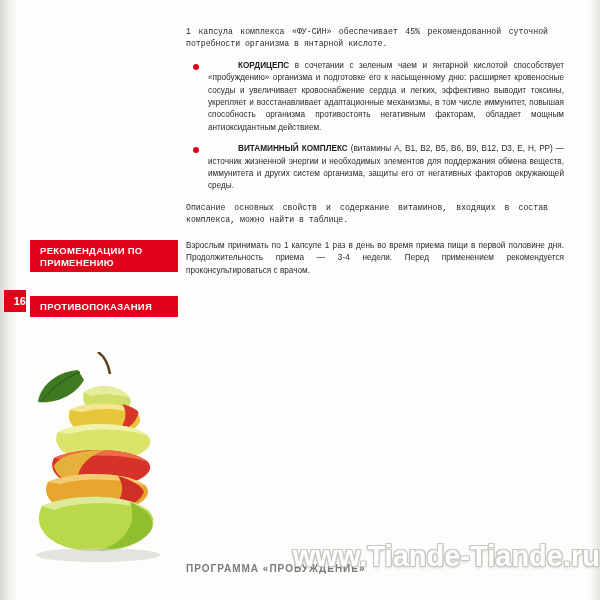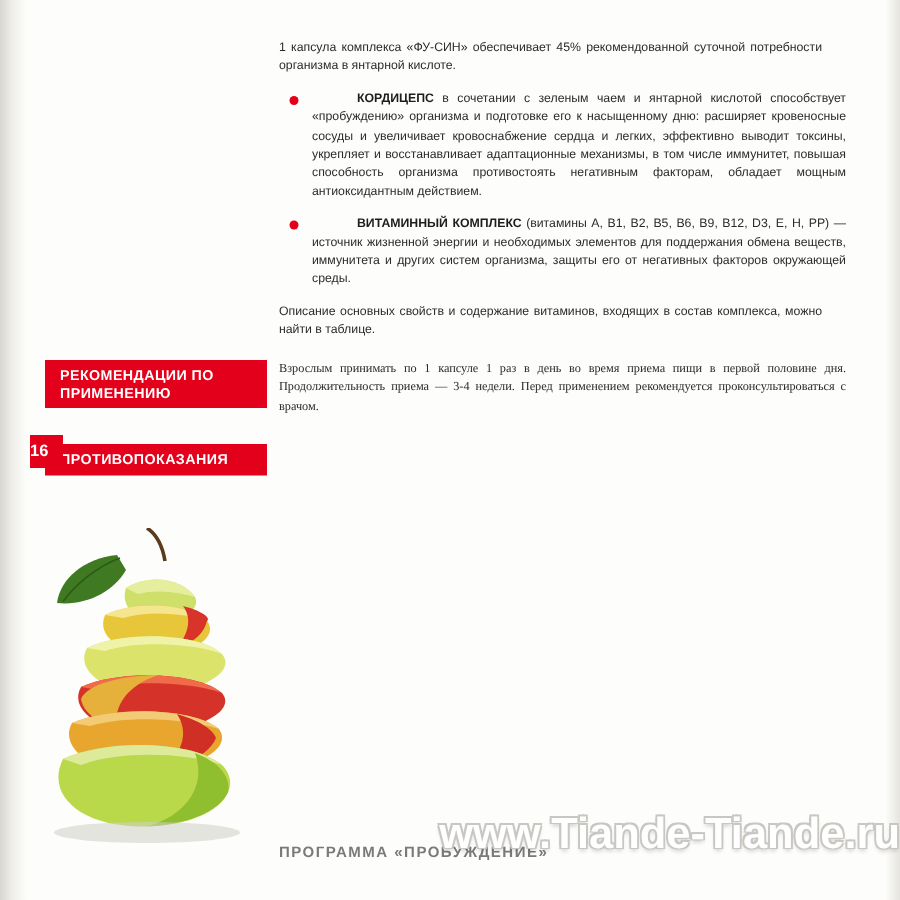--- a/index.html
+++ b/index.html
@@ -34,46 +34,47 @@
     position: absolute;
     right: 0; top: 0;
     width: 10px; height: 600px;
     background: linear-gradient(to left, #e6e4df 0%, #fdfdfb 100%);
     pointer-events: none;
   }
 
   
   .page-num {
     position: absolute;
-    left: 20px;
+    left: 4px;
     top: 290px;
     width: 22px;
     height: 22px;
     background: #e2001a;
     color: #ffffff;
     font-size: 11px;
     line-height: 22px;
-    text-align: left;
+    text-align: right;
     font-weight: bold;
     z-index: 5;
   }
 
   
   .column {
     position: absolute;
     left: 186px;
     top: 26px;
     width: 378px;
   }
   .para {
     font-size: 8.2px;
     line-height: 12.4px;
     color: #2b2b2b;
     text-align: justify;
     margin: 0 16px 9px 0;
+    font-family: Liberation Mono, monospace;
   }
   .bullet-para {
     position: relative;
     padding-left: 22px;
     font-size: 8.2px;
     line-height: 12.4px;
     color: #2b2b2b;
     text-align: justify;
     margin: 0 0 9px 0;
   }
@@ -118,21 +119,21 @@
   }
   .section-body {
     position: absolute;
     left: 186px;
     width: 378px;
     font-size: 8.2px;
     line-height: 12.4px;
     color: #2b2b2b;
     text-align: justify;
   }
-  #body-recommend { top: 240px; font-family: Liberation Serif, serif; }
+  #body-recommend { top: 240px; }
   #body-contra { top: 296px; }
 
   
   .apple-photo {
     position: absolute;
     left: 18px;
     top: 352px;
     width: 170px;
     height: 215px;
   }

